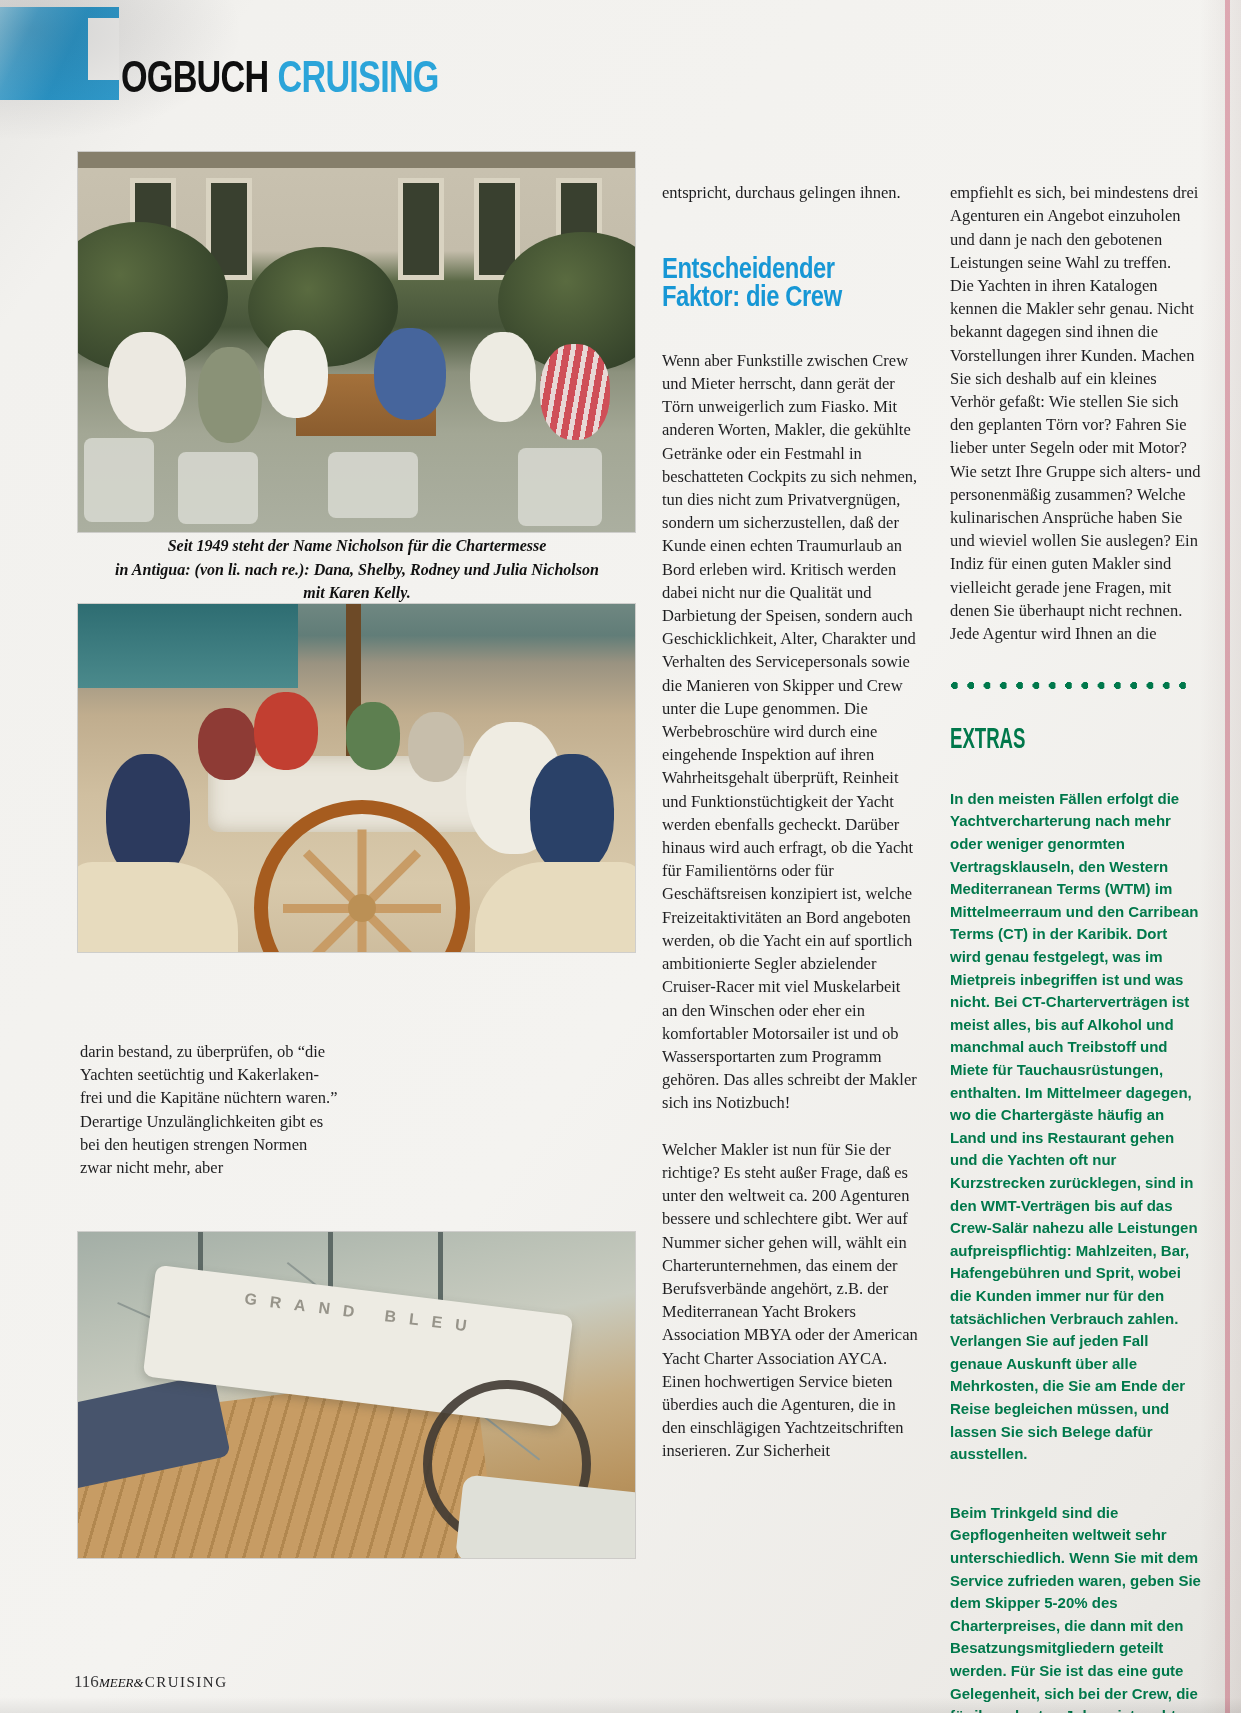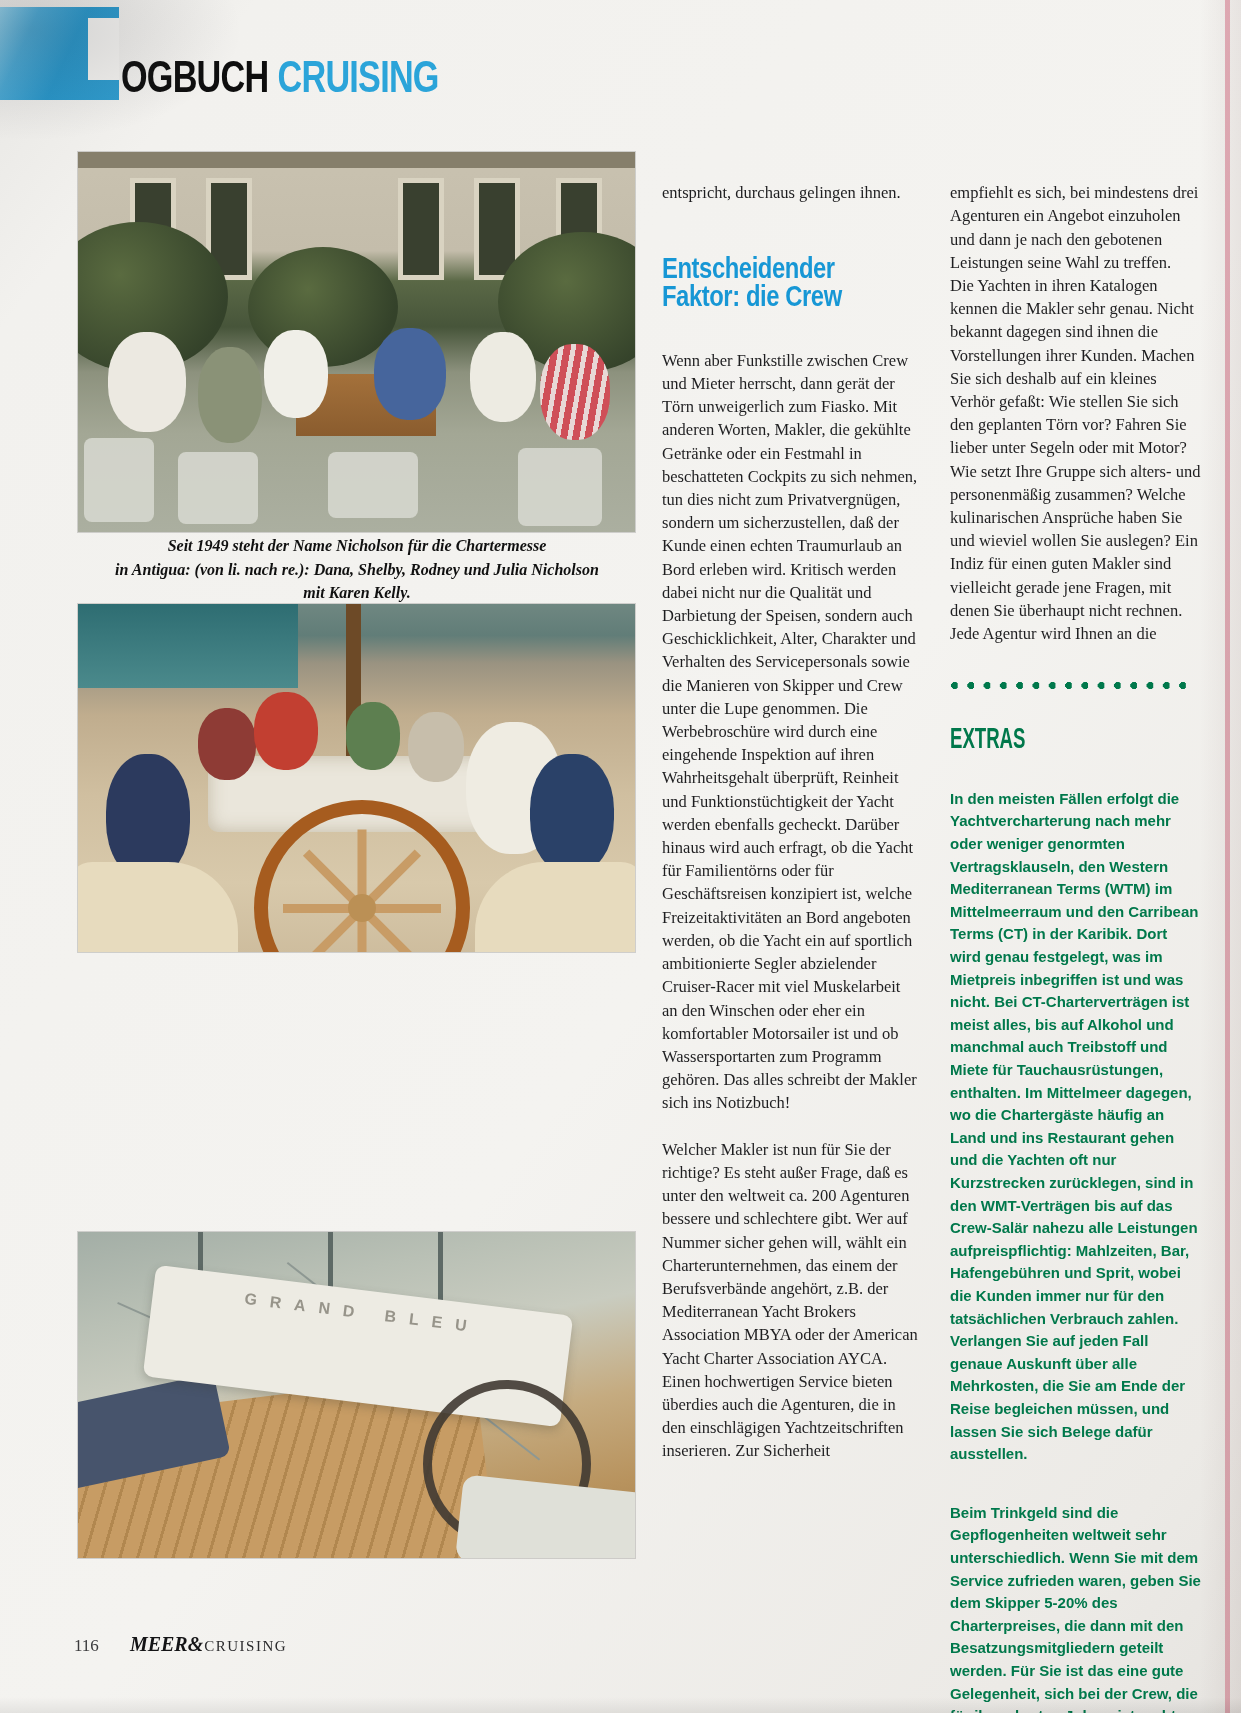--- a/index.html
+++ b/index.html
@@ -105,23 +105,23 @@
     transform:scaleX(.82);transform-origin:0 0;white-space:pre-line;}
   
   .dots-sep{height:9px;margin:13px 0 9px 0;width:244px;
     background-image:radial-gradient(circle 3.6px at 4.5px 4.5px,#00784b 99%,transparent 100%);
     background-size:16.3px 9px;background-repeat:repeat-x;}
   .extras-heading{margin:0 0 12px 0;font-family:"Liberation Sans",sans-serif;font-weight:700;
     font-size:30px;line-height:30px;color:#00784b;transform:scaleX(.62);transform-origin:0 0;}
   .green-para{font-family:"Liberation Sans",sans-serif;font-weight:700;font-size:15px;
     line-height:22.6px;color:#00784b;margin:0 0 13px 0 !important;}
   
-  .footer{position:absolute;left:74px;top:1633px;display:flex;align-items:baseline;gap:9px;}
+  .footer{position:absolute;left:74px;top:1672px;display:flex;align-items:baseline;}
   .page-number{font-family:"Liberation Serif",serif;font-size:17px;color:#3a3a3c;}
-  .brand-bold{font-family:"Liberation Serif",serif;font-style:italic;font-weight:700;font-size:20px;color:#141416;margin-left:22px;}
+  .brand-bold{font-family:"Liberation Serif",serif;font-style:italic;font-weight:400;font-size:13px;color:#141416;}
   .brand-rest{font-family:"Liberation Serif",serif;font-size:15px;letter-spacing:1.5px;color:#2a2a2c;margin-left:1px;}
 </style>
 </head>
 <body>
 
 <div class="page">
 
   <div class="logo-square"></div>
   <div class="logo-whitebar"></div>
   <div class="masthead">
@@ -169,20 +169,21 @@
     <div class="p2-cush-r"></div>
     <div class="p2-wheel">
       <div class="p2-spoke"></div>
       <div class="p2-spoke p2-sp2"></div>
       <div class="p2-spoke p2-sp3"></div>
       <div class="p2-spoke p2-sp4"></div>
       <div class="p2-hub"></div>
     </div>
   </div>
 
+  <div class="serif-block leftcol1">darin bestand, zu überprüfen, ob “die Yachten seetüchtig und Kakerlaken-frei und die Kapitäne nüchtern waren.” Derartige Unzulänglichkeiten gibt es bei den heutigen strengen Normen zwar nicht mehr, aber</div>
 
   <div class="photo ph3">
     <div class="p3-mast p3-m1"></div>
     <div class="p3-mast p3-m2"></div>
     <div class="p3-mast p3-m3"></div>
     <div class="p3-line p3-l1"></div>
     <div class="p3-line p3-l2"></div>
     <div class="p3-deck"></div>
     <div class="p3-cover"></div>
     <div class="p3-canopy">

